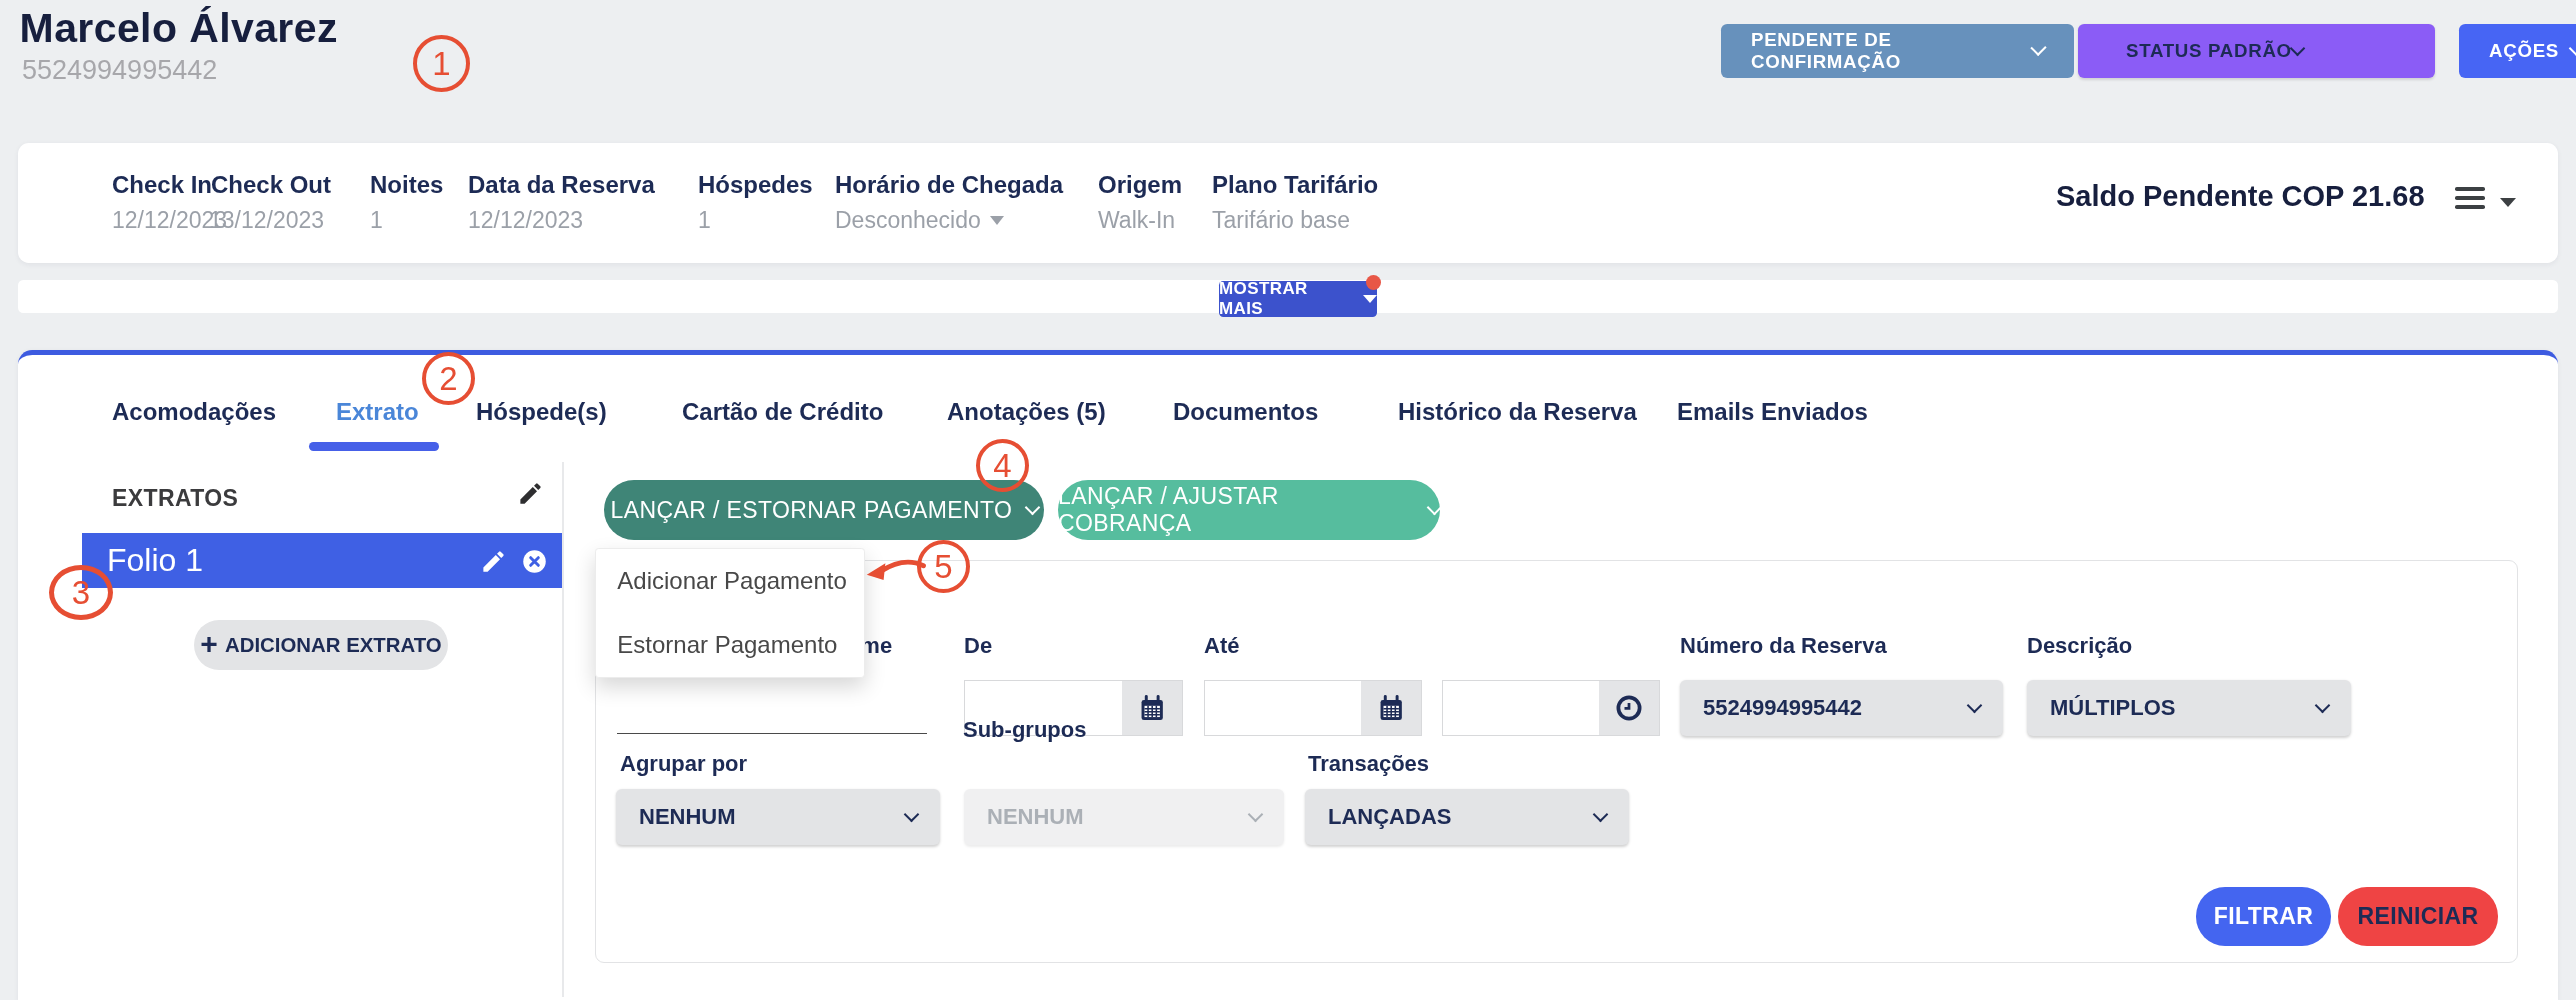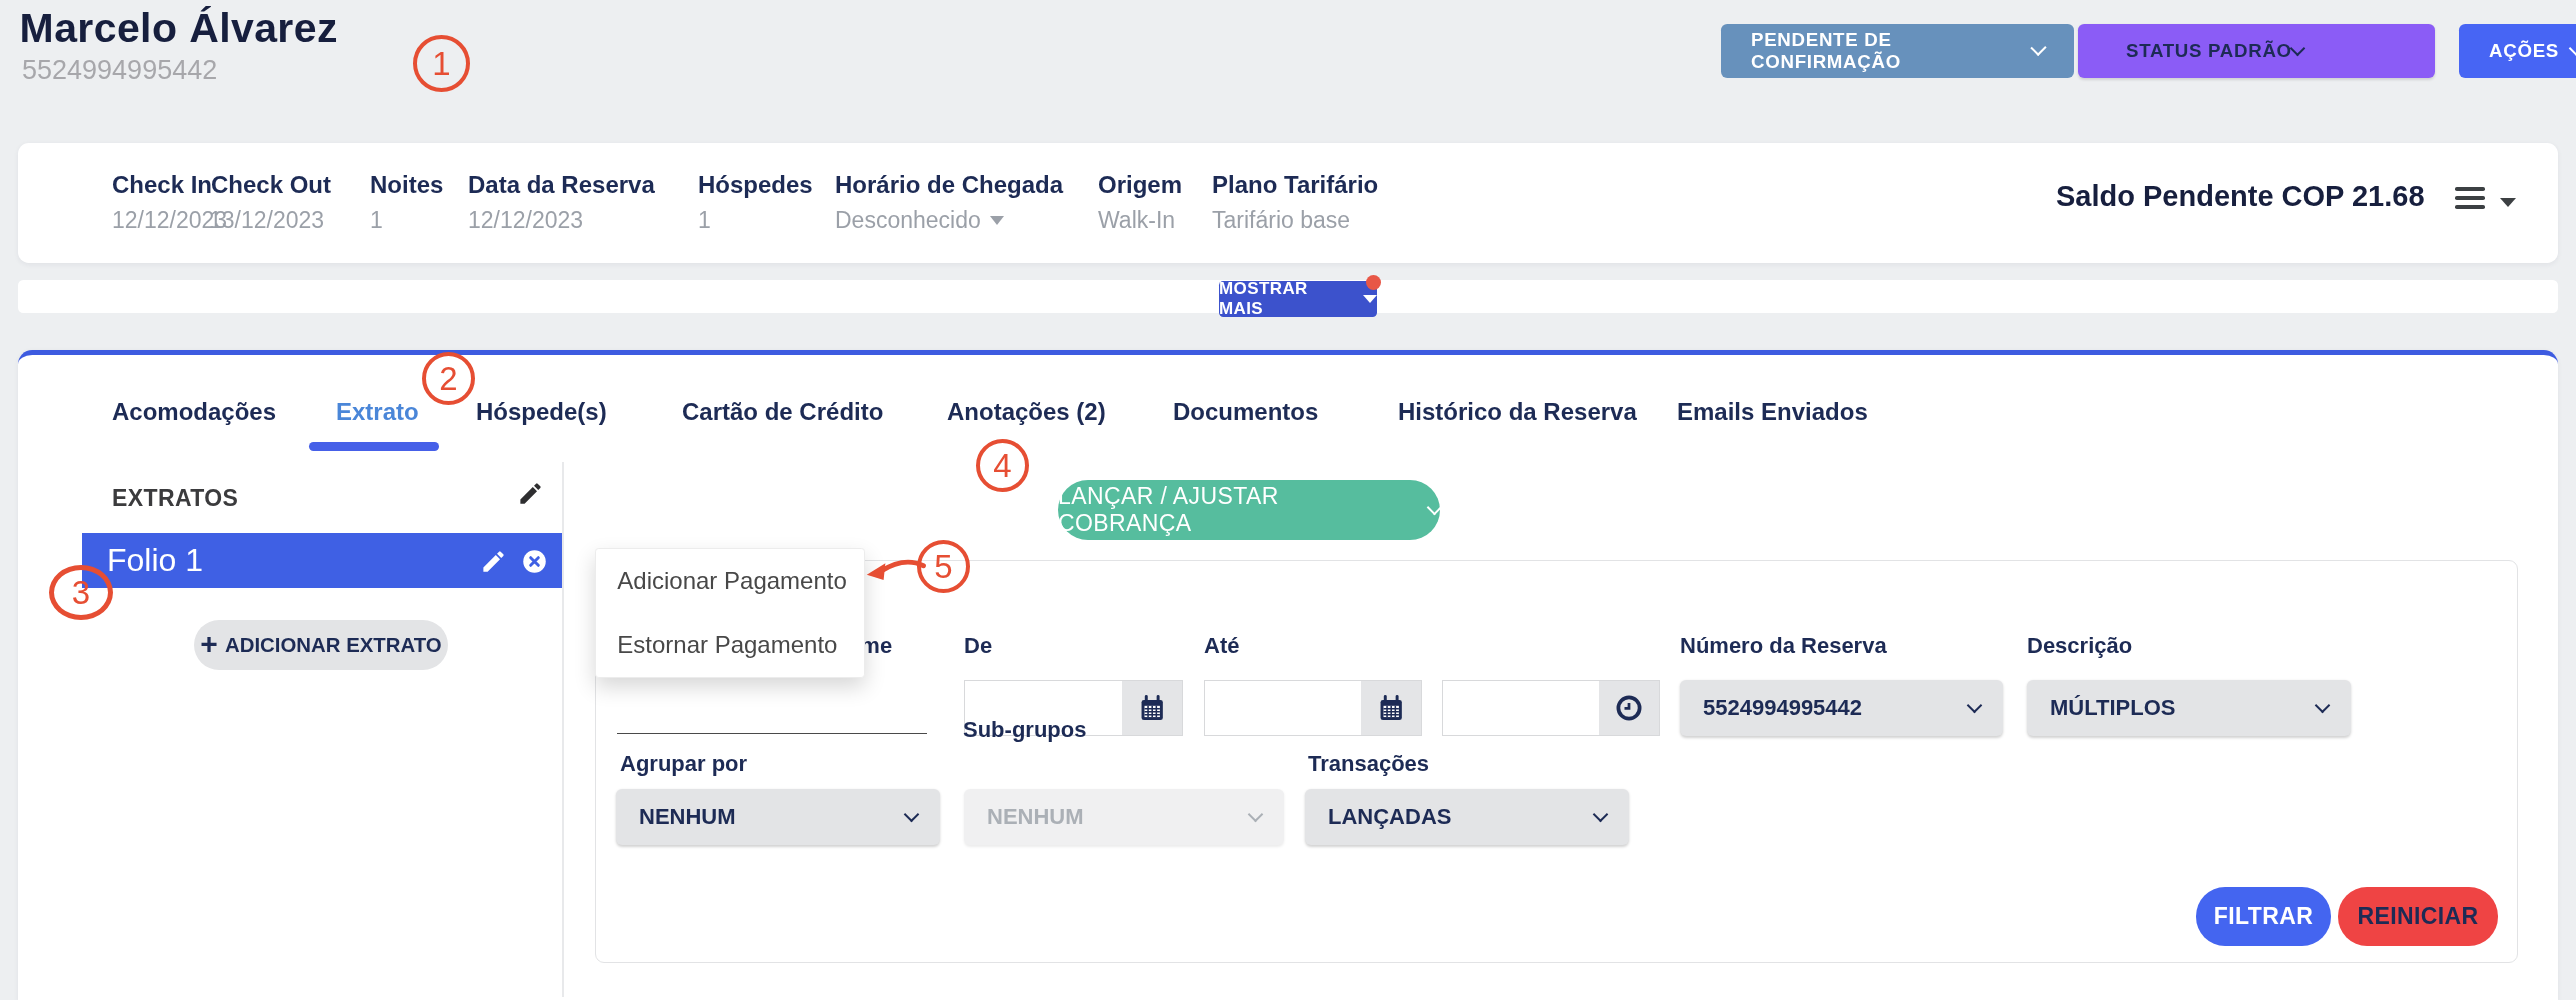--- a/index.html
+++ b/index.html
@@ -134,21 +134,21 @@
     <span class="tri"></span>
   </div>
   <div class="abs notif-dot"></div>
 
   <div class="abs main-card"></div>
 
   <div class="abs tab" style="left:112px">Acomodações</div>
   <div class="abs tab active" style="left:336px">Extrato</div>
   <div class="abs tab" style="left:476px">Hóspede(s)</div>
   <div class="abs tab" style="left:682px">Cartão de Crédito</div>
-  <div class="abs tab" style="left:947px">Anotações (2)</div>
+  <div class="abs tab" style="left:947px">Anotações (5)</div>
   <div class="abs tab" style="left:1173px">Documentos</div>
   <div class="abs tab" style="left:1398px">Histórico da Reserva</div>
   <div class="abs tab" style="left:1677px">Emails Enviados</div>
   <div class="abs tab-underline"></div>
 
   <div class="abs extratos-h">EXTRATOS</div>
   <div class="abs icon-btn" style="left:517px;top:480px">
     <svg width="27" height="27" viewBox="0 0 24 24">
         <path fill="#2e2e30" d="M3 17.25V21h3.75L17.8 9.94l-3.75-3.75L3 17.25zM20.71 7.04a1 1 0 0 0 0-1.41l-2.34-2.34a1 1 0 0 0-1.41 0l-1.83 1.83 3.75 3.75 1.83-1.83z"></path>
       </svg>
@@ -169,20 +169,24 @@
       </svg>
   </div>
 
   <div class="abs add-extrato">
     <span class="plus">+</span>
     <span>ADICIONAR EXTRATO</span>
   </div>
 
   <div class="abs vdivider"></div>
 
+  <div class="abs pill-btn btn-payment">
+    <span>LANÇAR / ESTORNAR PAGAMENTO</span>
+    <span class="chev thin"></span>
+  </div>
   <div class="abs pill-btn btn-charge">
     <span>LANÇAR / AJUSTAR COBRANÇA</span>
     <span class="chev thin"></span>
   </div>
 
   <div class="abs filter-card"></div>
 
   <div class="abs f-label" style="left:831px;top:633px">Nome</div>
   <input class="abs underline-input" style="">
 

